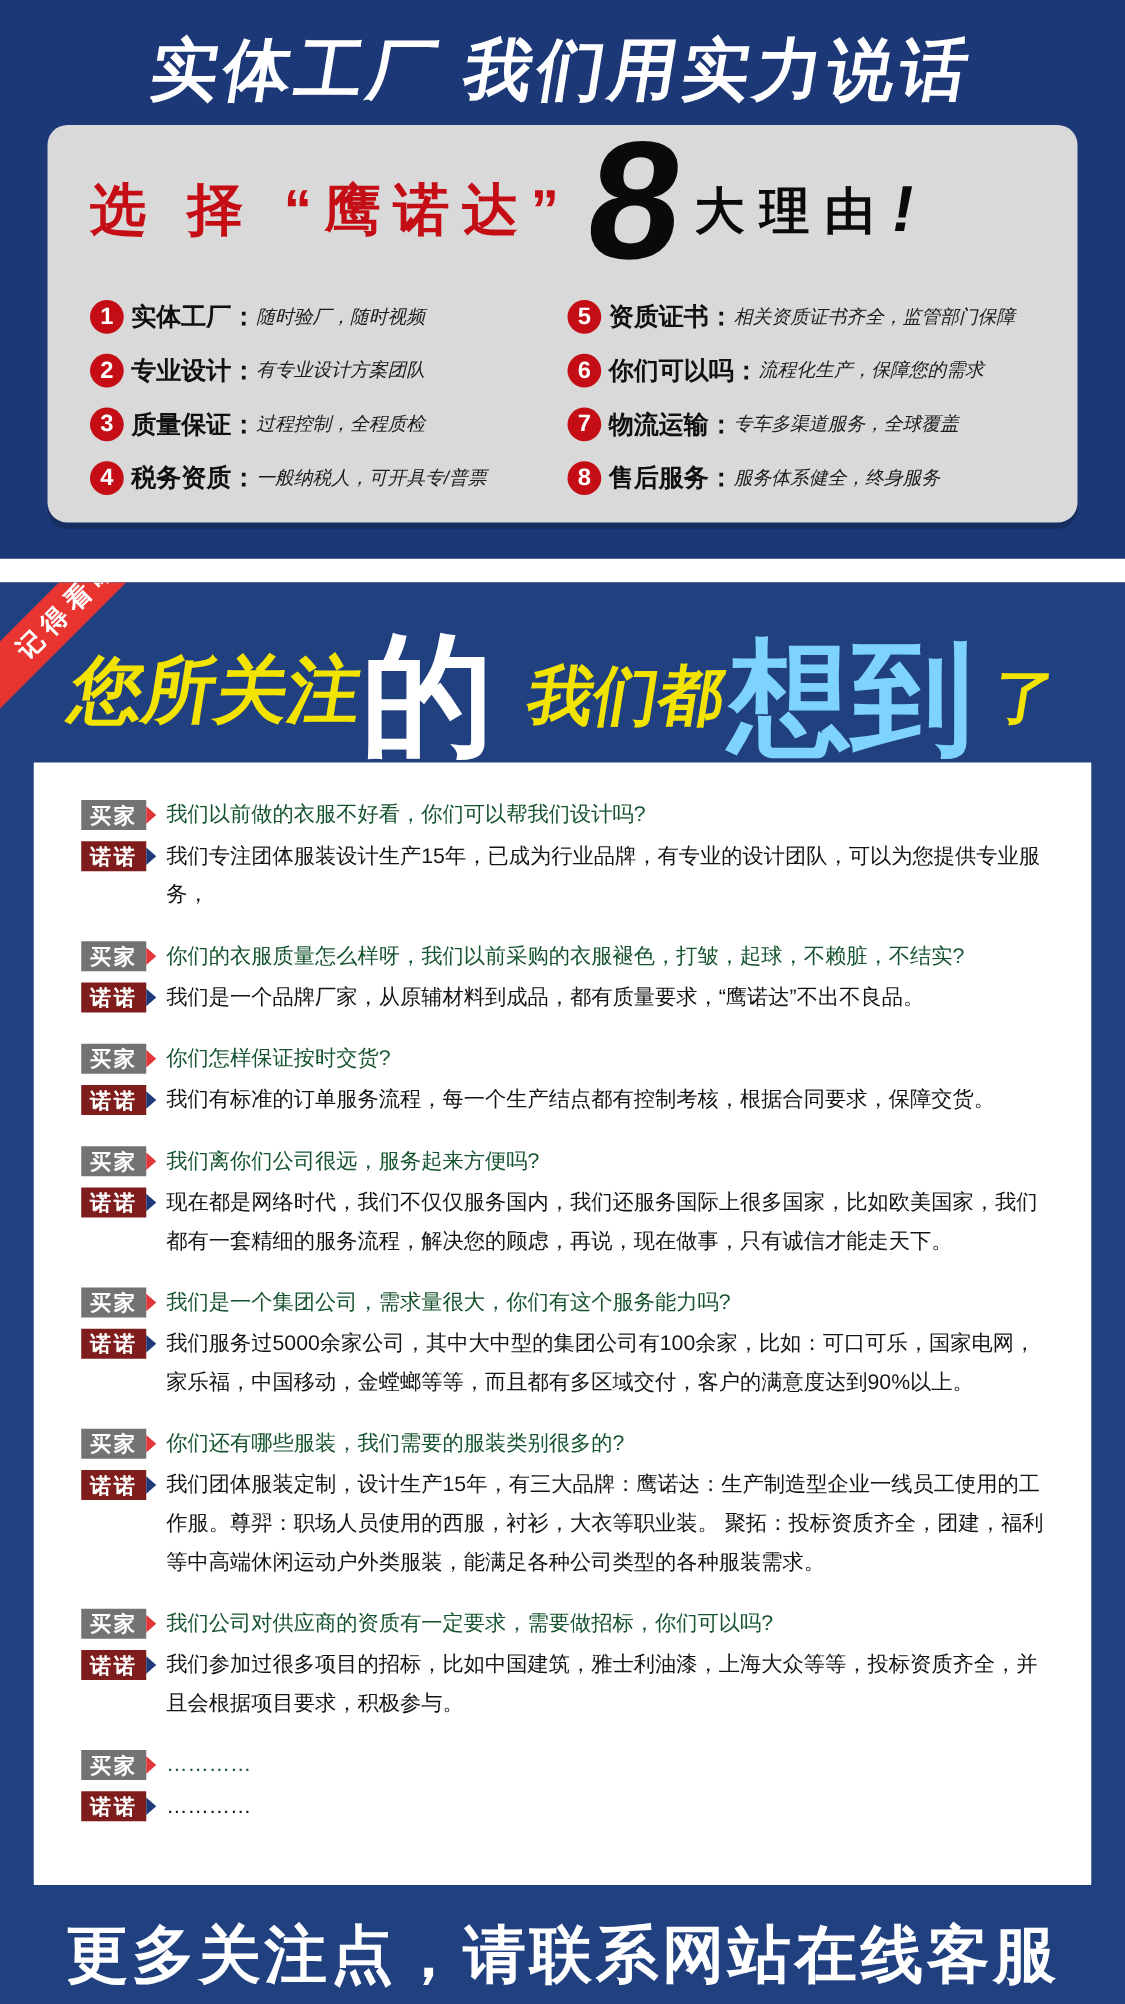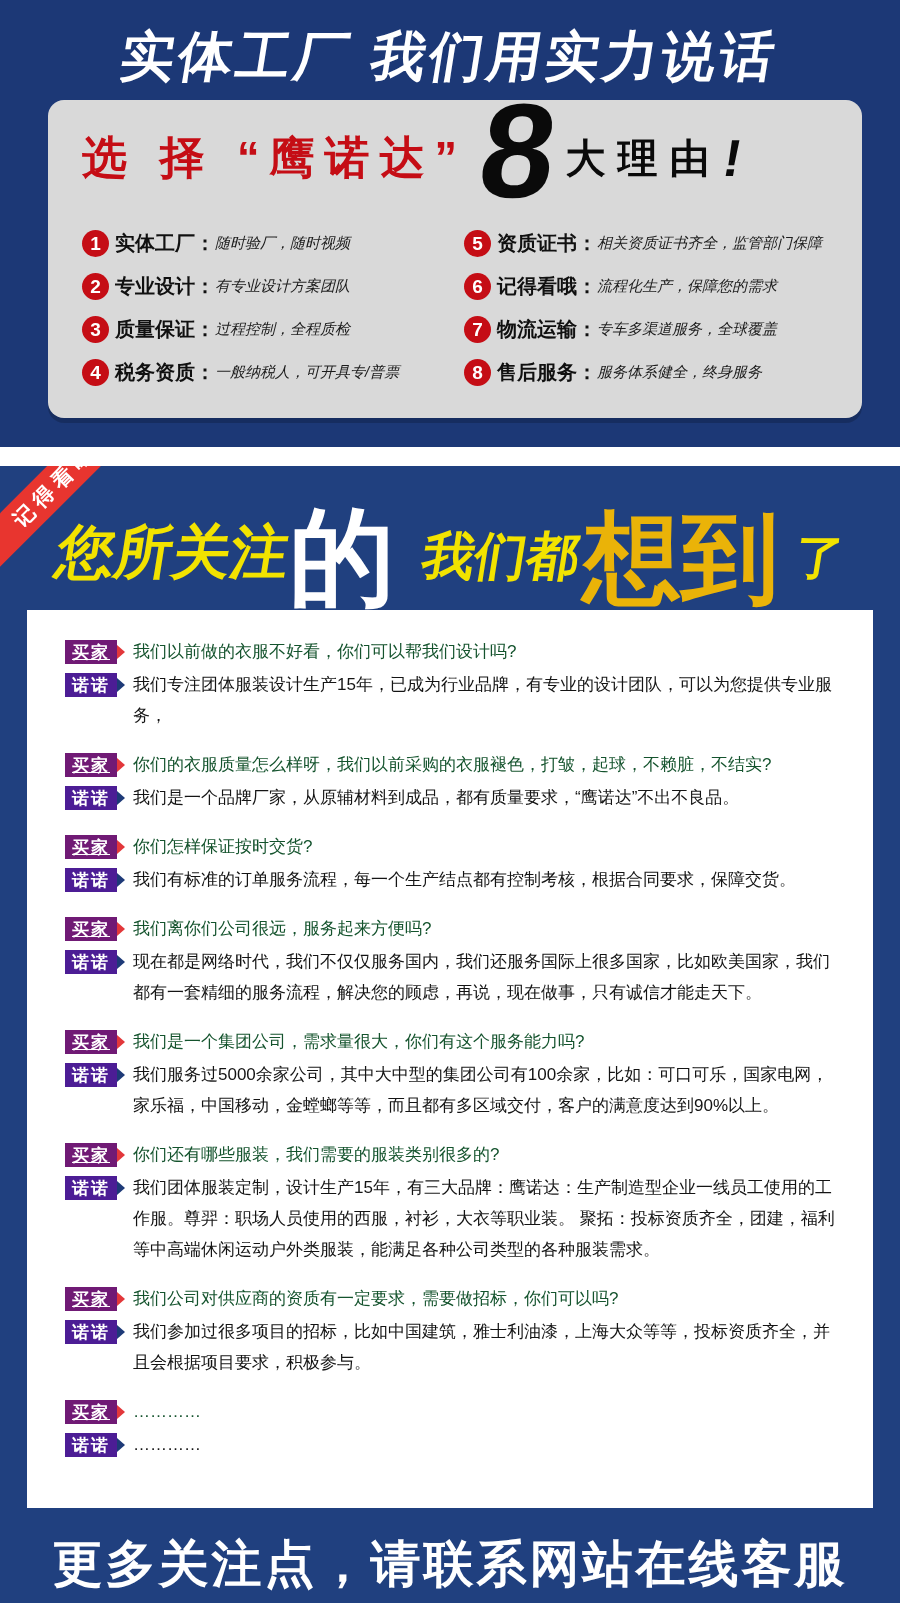--- a/index.html
+++ b/index.html
@@ -19,27 +19,27 @@
     height:72px;
     line-height:72px;
     text-align:center;
     color:#ffffff;
     font-size:54px;
     font-weight:bold;
     letter-spacing:4px;
   }
   .top-title span { display:inline-block; transform:skewX(-9deg); }
   .reasons-panel {
-    margin:8px 38px 0 48px;
+    margin:8px 38px 0 38px;
     height:318px;
     box-sizing:border-box;
     background:#d9d9d9;
     border-radius:16px;
     box-shadow:0 5px 0 rgba(0,0,0,0.18);
-    padding:0 0 0 34px;
+    padding:10px 0 0 34px;
     overflow:hidden;
   }
   .panel-title-row {
     display:flex;
     align-items:center;
     height:116px;
   }
   .sel-red {
     color:#c50d15;
     font-size:45px;
@@ -111,21 +111,21 @@
   .headline {
     height:144px;
     display:flex;
     align-items:flex-end;
     justify-content:center;
   }
   .hl-seg { font-weight:bold; display:inline-block; }
   .hl-y1 { color:#f2e300; font-size:58px; transform:skewX(-9deg); margin-bottom:18px; }
   .hl-w1 { color:#ffffff; font-size:106px; line-height:0.88; margin-bottom:6px; }
   .hl-y2 { color:#f2e300; font-size:52px; transform:skewX(-9deg); margin:0 4px 18px 28px; }
-  .hl-w2 { color:#eab308; font-size:98px; line-height:0.9; margin-bottom:8px; }
+  .hl-w2 { color:#7dd3fc; font-size:98px; line-height:0.9; margin-bottom:8px; }
   .hl-y3 { color:#f2e300; font-size:48px; transform:skewX(-9deg); margin:0 0 20px 16px; }
   
   .qa-card {
     margin:0 27px;
     background:#ffffff;
     padding:26px 30px 30px 38px;
   }
   .qa-pair { margin-bottom:18px; }
   .qa-row { display:flex; align-items:flex-start; margin-bottom:2px; }
   .tag {
@@ -143,23 +143,23 @@
     margin-top:4px;
   }
   .tag::after {
     content:"";
     position:absolute;
     right:-8px; top:50%;
     margin-top:-7px;
     border-top:7px solid transparent;
     border-bottom:7px solid transparent;
   }
-  .tag-red  { background:#701a75;text-decoration:underline; }
+  .tag-red  { background:#737373; }
   .tag-red::after  { border-left:8px solid #e2373a; }
-  .tag-blue { background:#4c1d95; }
+  .tag-blue { background:#7f1d1d; }
   .tag-blue::after { border-left:8px solid #1e3a78; }
   .qa-text {
     flex:1;
     margin-left:16px;
     font-size:17px;
     line-height:31px;
   }
   .q-text { color:#14532d; }
   .a-text { color:#141414; }
   
@@ -211,21 +211,21 @@
         <span class="reason-label">税务资质：</span>
         <span class="reason-desc">一般纳税人，可开具专/普票</span>
       </div>
       <div class="reason-item">
         <span class="reason-num">5</span>
         <span class="reason-label">资质证书：</span>
         <span class="reason-desc">相关资质证书齐全，监管部门保障</span>
       </div>
       <div class="reason-item">
         <span class="reason-num">6</span>
-        <span class="reason-label">记得看哦：</span>
+        <span class="reason-label">你们可以吗：</span>
         <span class="reason-desc">流程化生产，保障您的需求</span>
       </div>
       <div class="reason-item">
         <span class="reason-num">7</span>
         <span class="reason-label">物流运输：</span>
         <span class="reason-desc">专车多渠道服务，全球覆盖</span>
       </div>
       <div class="reason-item">
         <span class="reason-num">8</span>
         <span class="reason-label">售后服务：</span>

